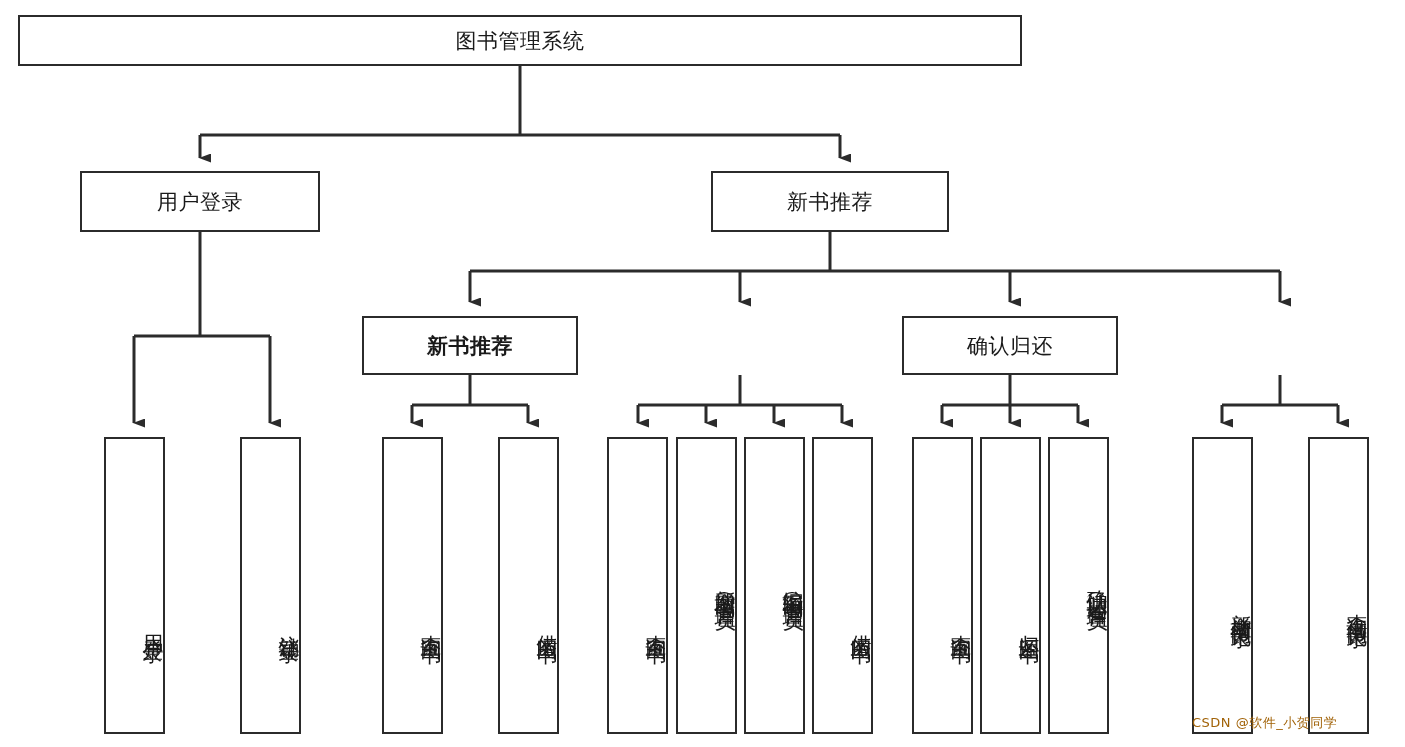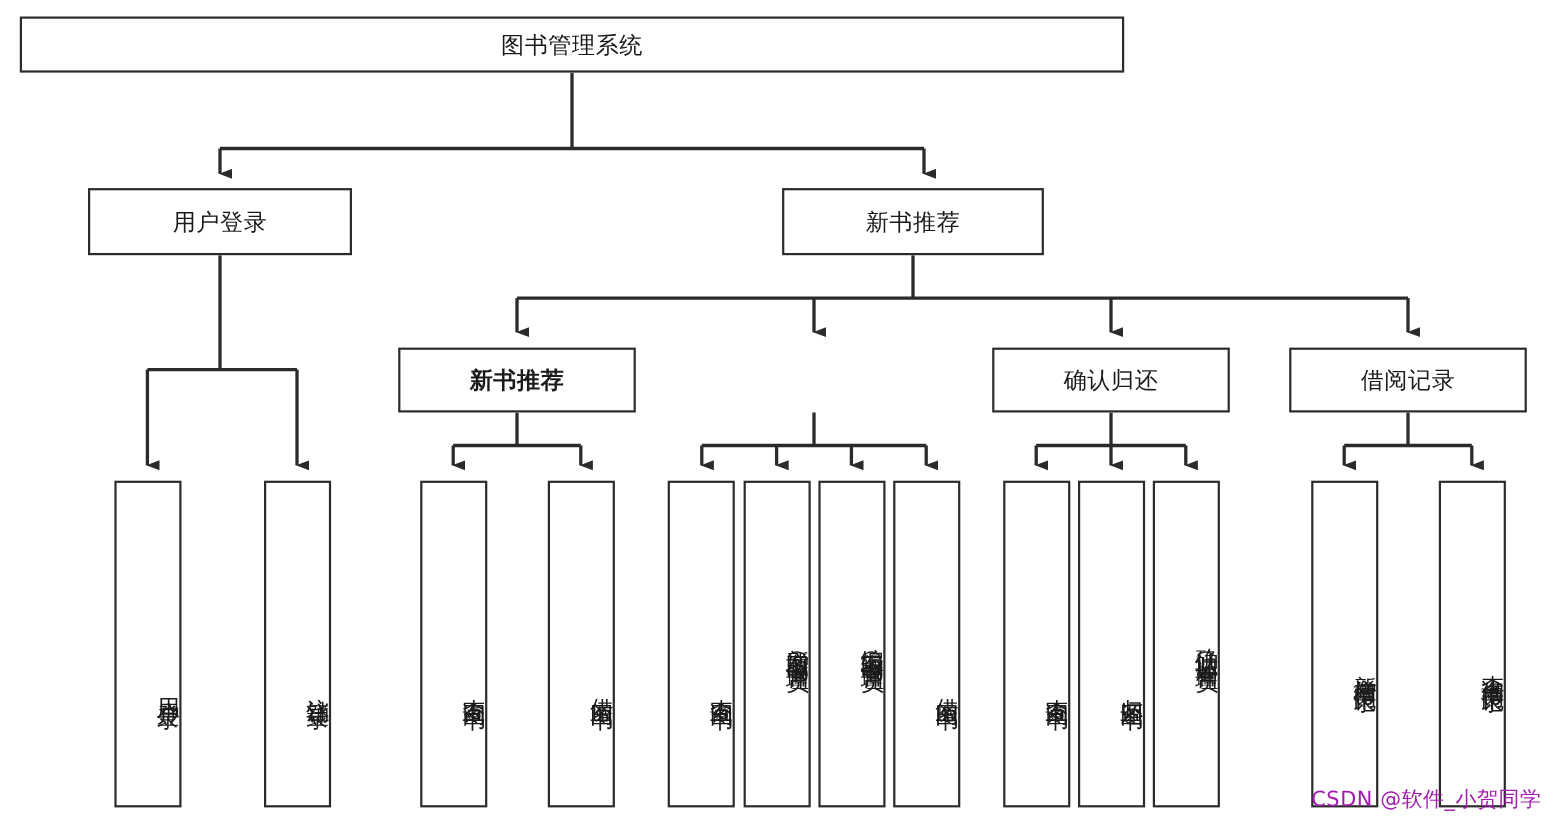--- a/index.html
+++ b/index.html
@@ -51,22 +51,22 @@
     justify-content: center;
   }
   .node.vert.topalign {
     align-items: flex-start;
   }
   .node.vert .vtext {
     display: block;
   }
   .watermark {
     position: absolute;
-    color: #a21caf;
-    font-size: 19px;
+    color: #a16207;
+    font-size: 13px;
     letter-spacing: 0.5px;
     white-space: nowrap;
     user-select: none;
   }
 </style>
 </head>
 <body>
 
 <div id="canvas">
 
@@ -130,23 +130,20 @@
   <div class="node horiz" style="left:711px; top:171px; width:238px; height:61px;">
     <span>新书推荐</span>
   </div>
 
   <div class="node horiz" style="left:362px; top:316px; width:216px; height:59px;font-weight:bold;">
     <span>新书推荐</span>
   </div>
   <div class="node horiz" style="left:902px; top:316px; width:216px; height:59px;">
     <span>确认归还</span>
   </div>
-  <div class="node horiz" style="left:1172px; top:316px; width:216px; height:59px;">
-    <span>借阅记录</span>
-  </div>
 
   <div class="node vert" style="left:104px; top:437px; width:61px; height:297px; padding-top:84px;">
     <span class="vtext">用户登录</span>
   </div>
   <div class="node vert" style="left:240px; top:437px; width:61px; height:297px; padding-top:84px;">
     <span class="vtext">注销登录</span>
   </div>
 
   <div class="node vert" style="left:382px; top:437px; width:61px; height:297px; padding-top:84px;">
     <span class="vtext">查询图书</span>

